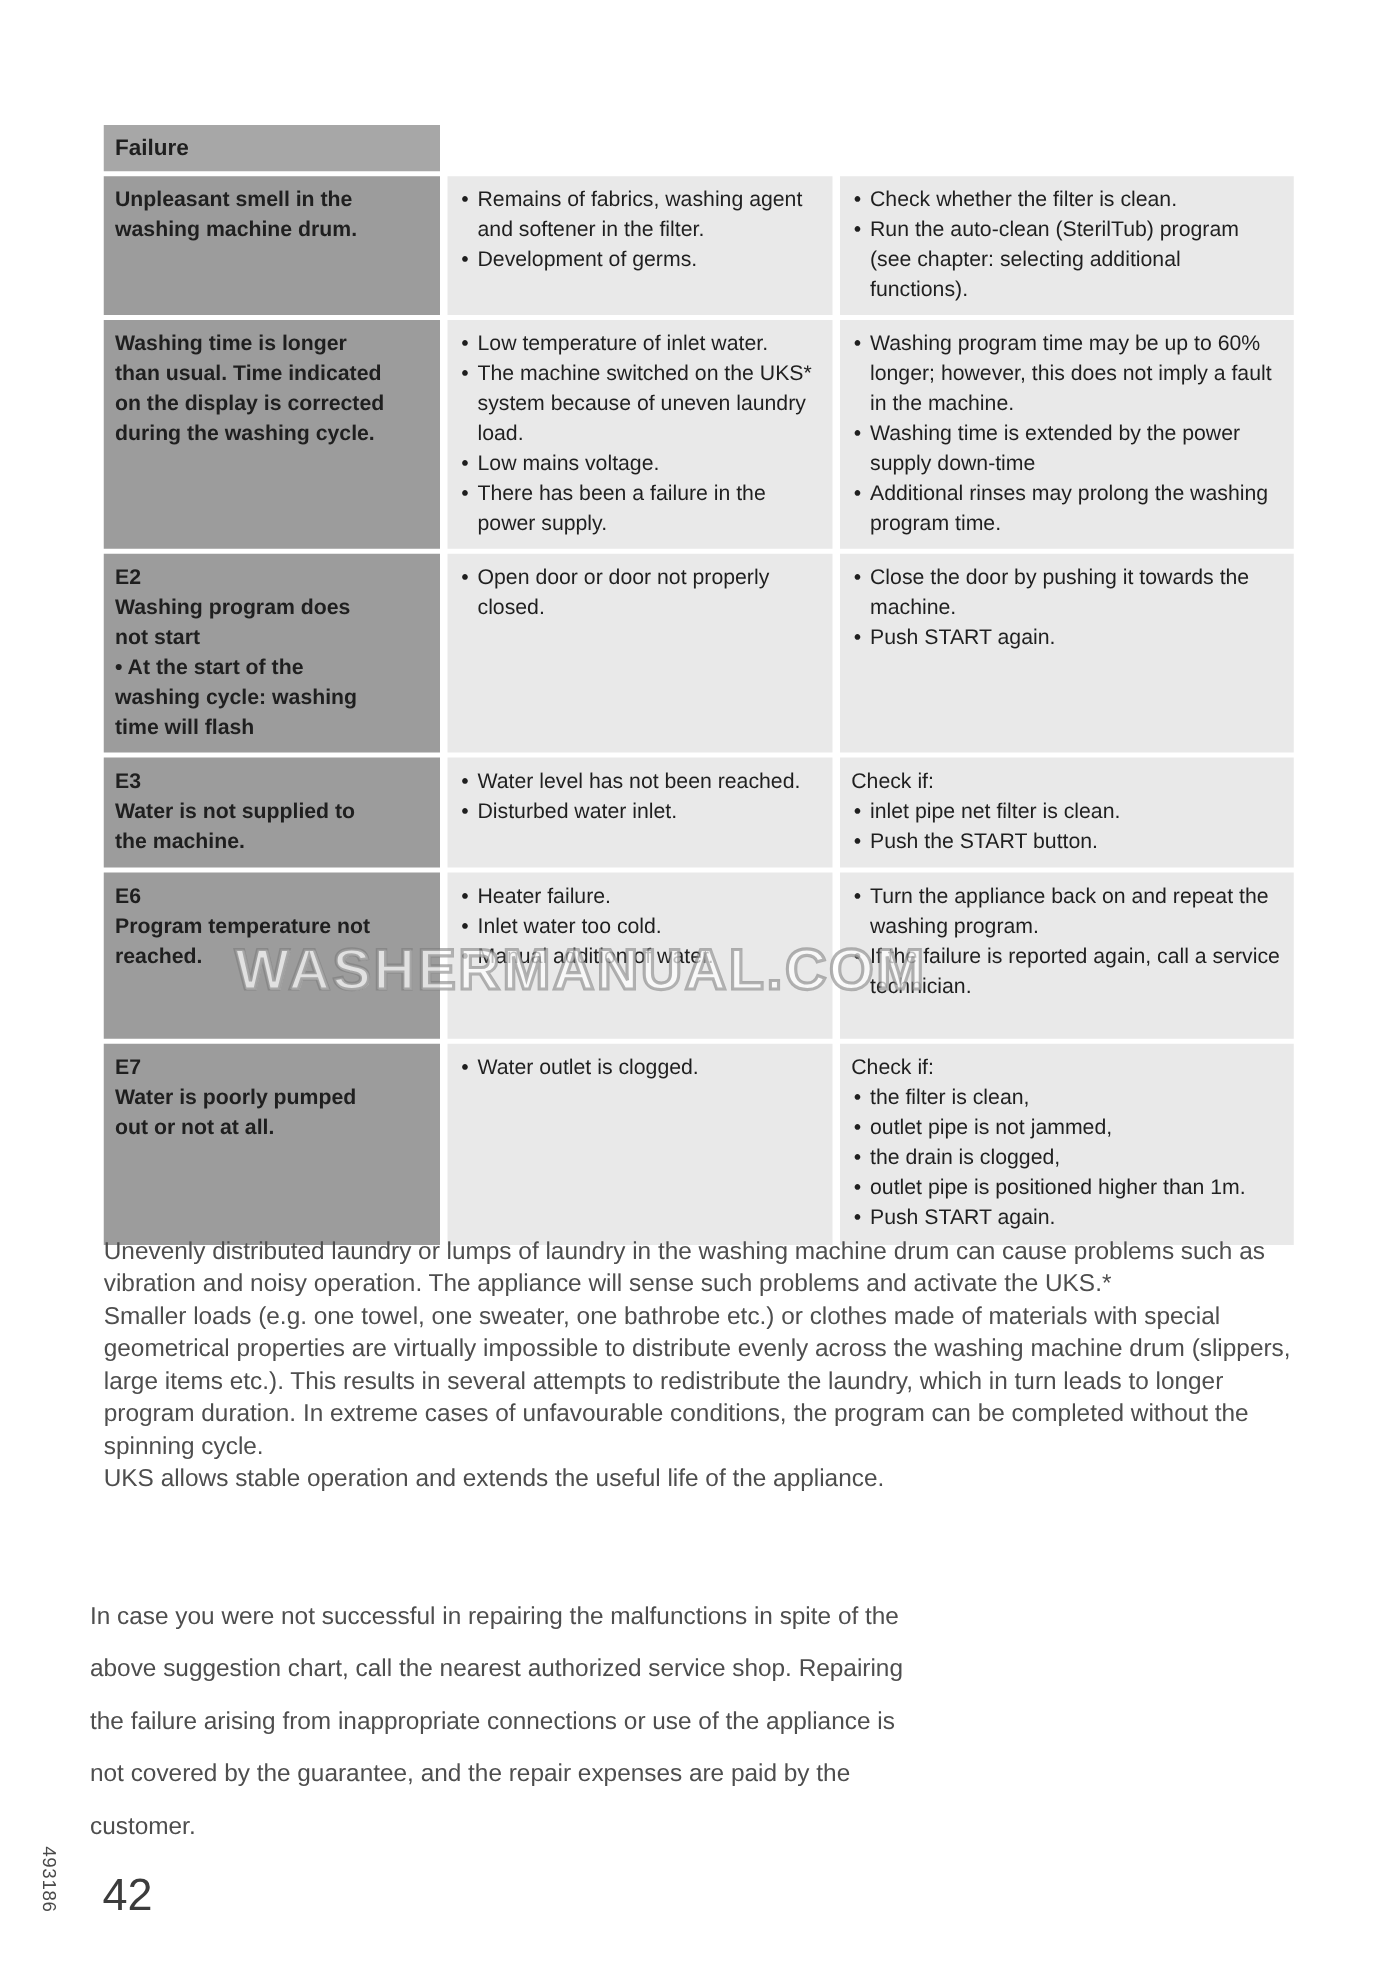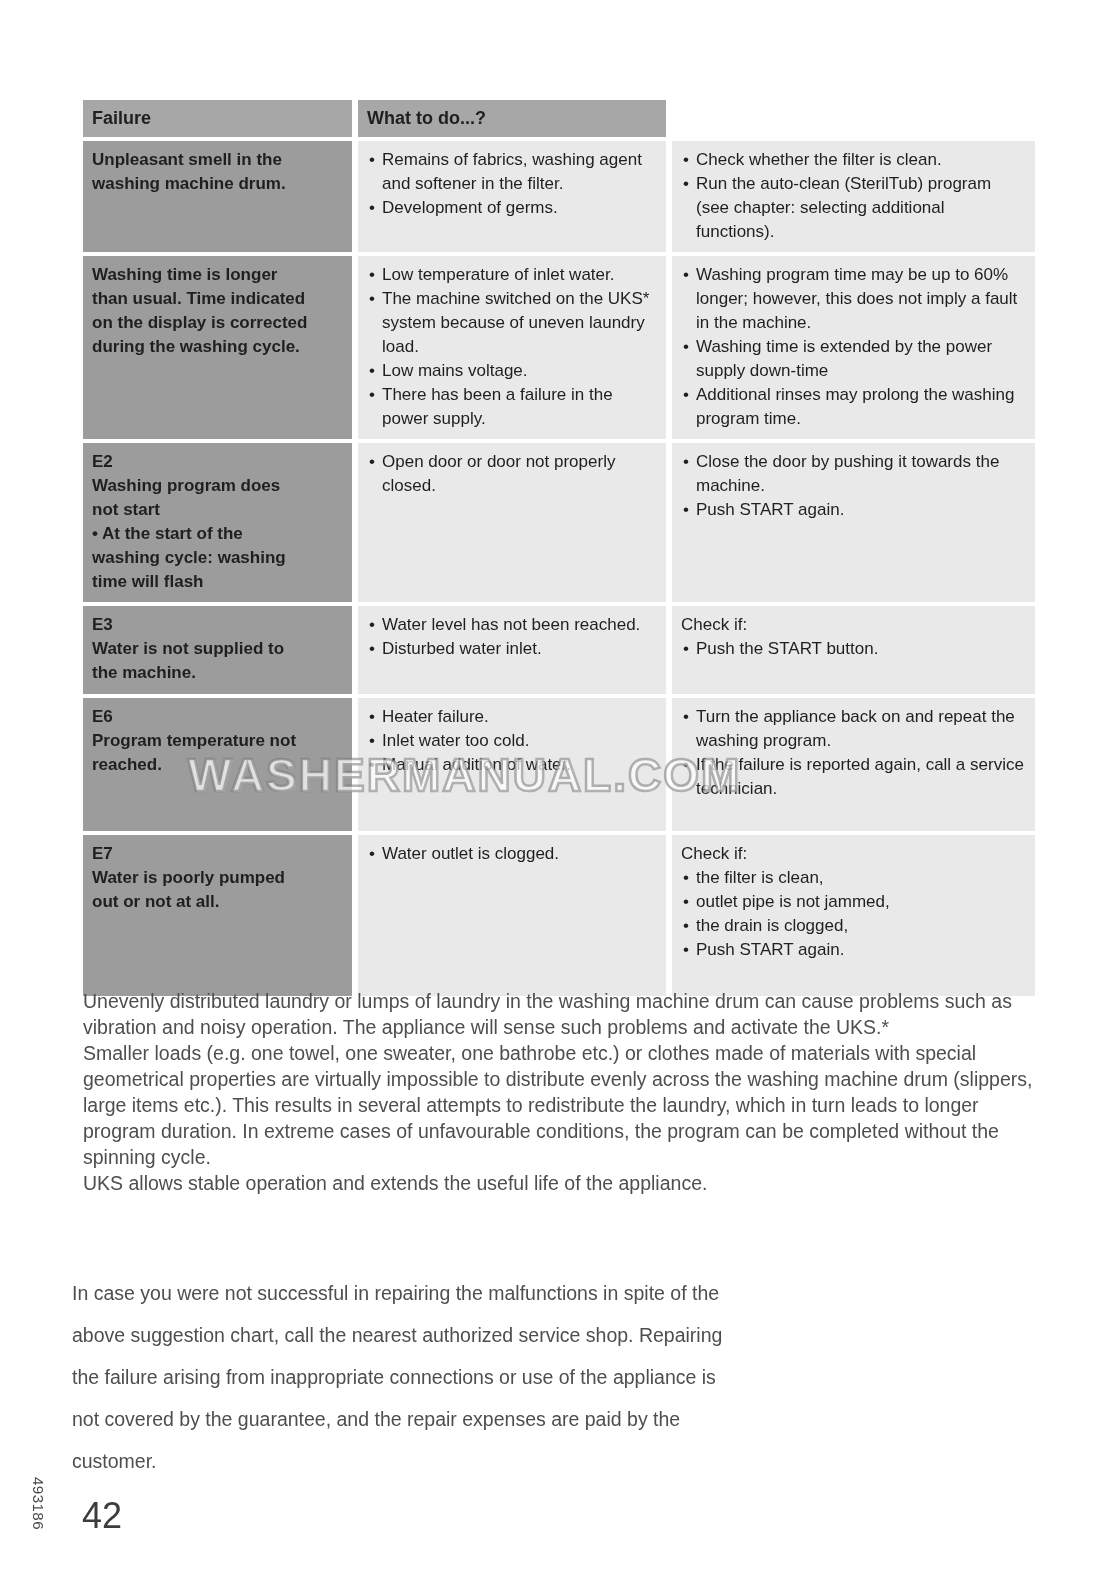--- a/index.html
+++ b/index.html
@@ -123,21 +123,20 @@
   }
 </style>
 </head>
 <body>
 
 <div class="page">
 
   <div class="ttable">
     <div class="trow thead">
       <div class="cell hcell">Failure</div>
-      <div class="cell hcell">What to do...?</div>
     </div>
     <div id="table-rows">
         <div class="trow">
           <div class="cell failure-cell">Unpleasant smell in the
 washing machine drum.</div>
           <div class="cell">
             <ul>
               <li>Remains of fabrics, washing agent and softener in the filter.</li>
               <li>Development of germs.</li>
             </ul>
@@ -195,20 +194,21 @@
 the machine.</div>
           <div class="cell">
             <ul>
               <li>Water level has not been reached.</li>
               <li>Disturbed water inlet.</li>
             </ul>
           </div>
           <div class="cell">
             <div class="intro">Check if:</div>
             <ul>
+              <li>inlet pipe net filter is clean.</li>
               <li>Push the START button.</li>
             </ul>
           </div>
         </div>
         <div class="trow">
           <div class="cell failure-cell">E6
 Program temperature not
 reached.</div>
           <div class="cell">
             <ul>
@@ -232,20 +232,21 @@
             <ul>
               <li>Water outlet is clogged.</li>
             </ul>
           </div>
           <div class="cell">
             <div class="intro">Check if:</div>
             <ul>
               <li>the filter is clean,</li>
               <li>outlet pipe is not jammed,</li>
               <li>the drain is clogged,</li>
+              <li>outlet pipe is positioned higher than 1m.</li>
               <li>Push START again.</li>
             </ul>
           </div>
         </div>
       </div>
   </div>
 
   <div class="watermark">WASHERMANUAL.COM</div>
 
   <div class="para-block">

